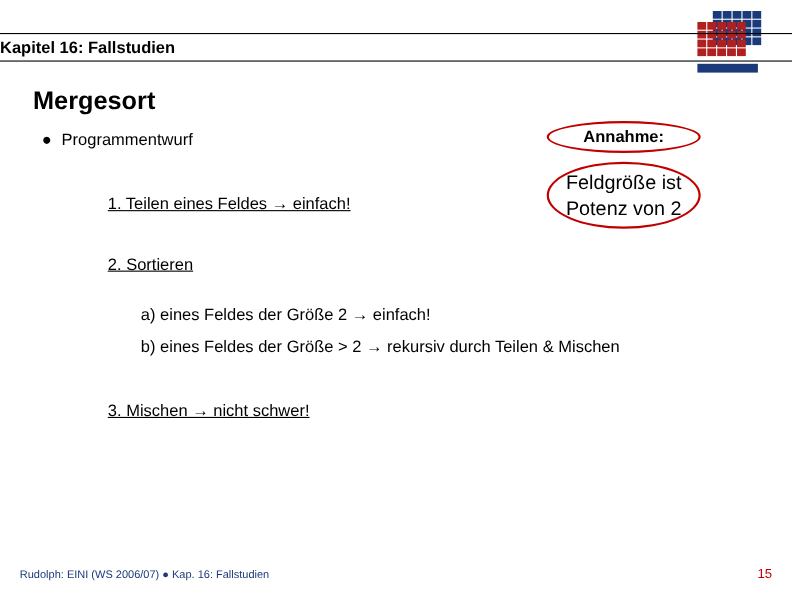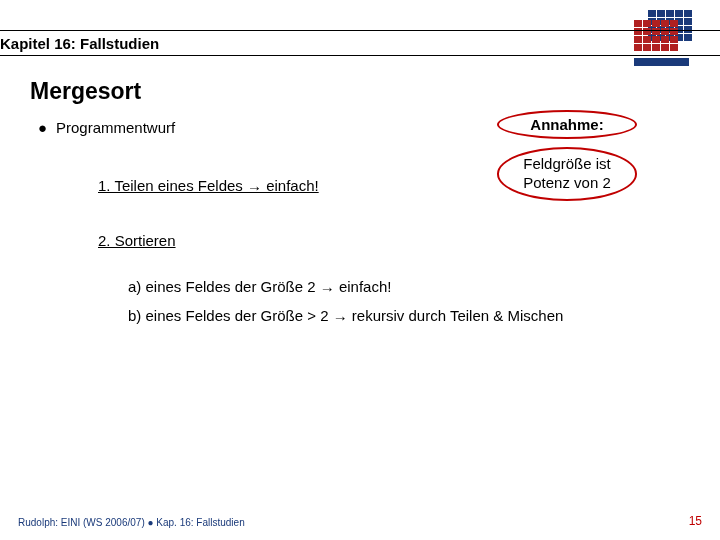--- a/index.html
+++ b/index.html
@@ -106,21 +106,21 @@
     font-weight: bold;
     color: #000;
     display: inline-block;
     width: 140px;
   }
   .oval-sub {
     margin-top: 8px;
     border: 2px solid #c00000;
     border-radius: 50%;
     padding: 6px 10px;
-    font-size: 15px;
+    font-size: 18px;
     color: #000;
     display: inline-block;
     width: 140px;
     line-height: 1.25;
   }
   .footer {
     position: absolute;
     bottom: 12px;
     left: 18px;
     right: 18px;
@@ -203,18 +203,19 @@
     <span>Programmentwurf</span>
   </div>
   <div class="spacer-lg"></div>
   <div class="numbered">1.   Teilen eines Feldes → einfach!</div>
   <div class="spacer-lg"></div>
   <div class="numbered">2.   Sortieren</div>
   <div class="spacer-md"></div>
   <div class="lettered">a)  eines Feldes der Größe 2      → einfach!</div>
   <div class="lettered">b)  eines Feldes der Größe &gt; 2 → rekursiv durch Teilen &amp; Mischen</div>
   <div class="spacer-lg"></div>
+  <div class="numbered">3.   Mischen → nicht schwer!</div>
 </div>
 
 <div class="footer">
   <span>Rudolph: EINI (WS 2006/07)  ●  Kap. 16: Fallstudien</span>
   <span class="page-num">15</span>
 </div>
 
 </body></html>

